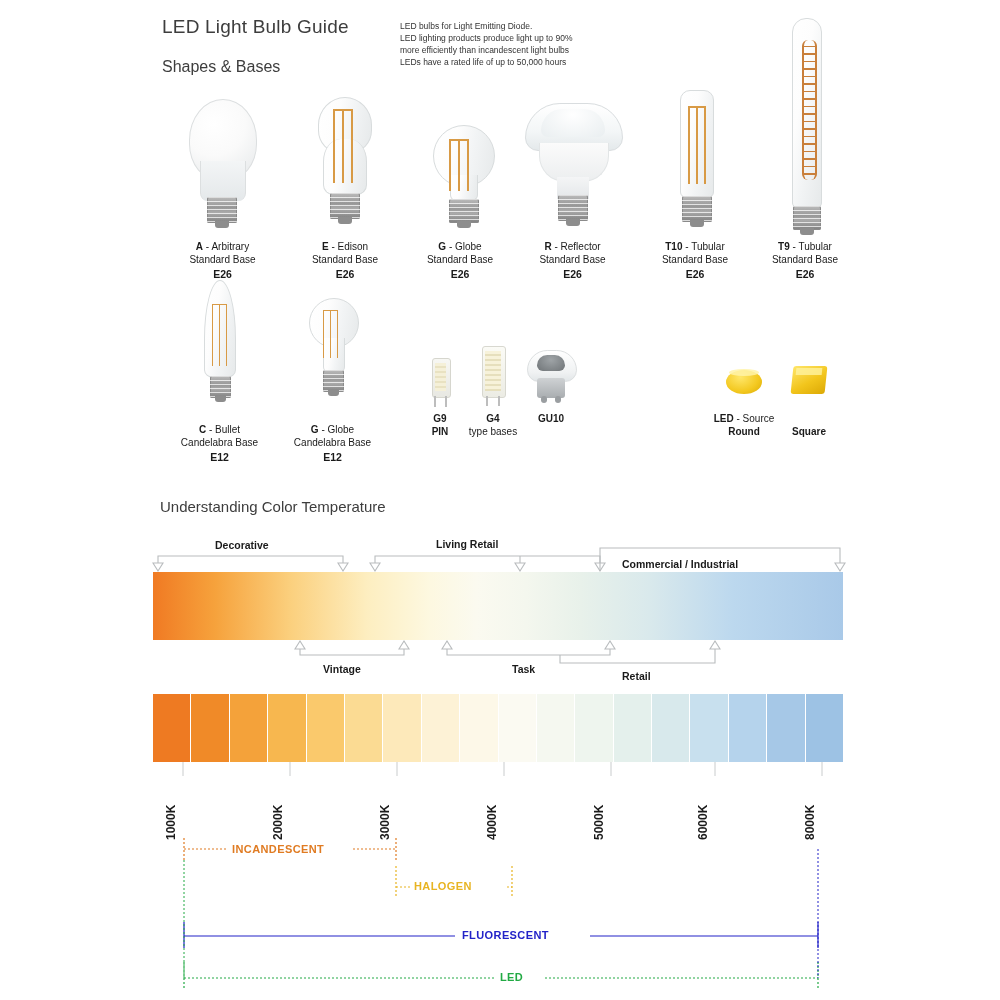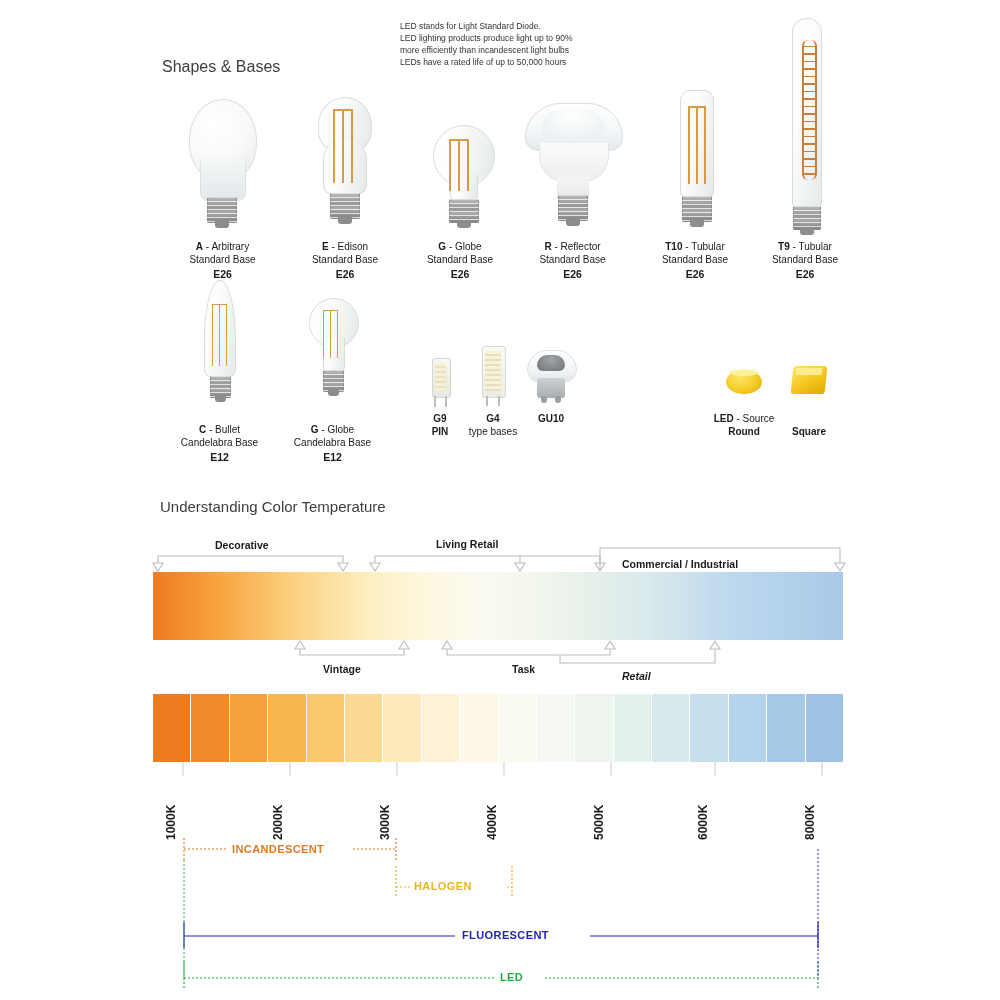--- a/index.html
+++ b/index.html
@@ -88,23 +88,24 @@
     position:absolute;font-size:11px;font-weight:bold;white-space:nowrap;letter-spacing:.4px;
   }
 
   svg.overlay{position:absolute;left:0;top:0;width:1000px;height:1000px;pointer-events:none;}
 </style>
 </head>
 <body>
 
 <div class="page">
 
+  <div class="title">LED Light Bulb Guide</div>
   <div class="subtitle">Shapes &amp; Bases</div>
   <div class="blurb">
-    <div>LED stands for Light Standard Diode.</div>
+    <div>LED bulbs for Light Emitting Diode.</div>
     <div>LED lighting products produce light up to 90%</div>
     <div>more efficiently than incandescent light bulbs</div>
     <div>LEDs have a rated life of up to 50,000 hours</div>
   </div>
 
   <div class="bulb-cell" style="left:155px;top:95px;width:135px;">
     <div class="bulb-art" style="width:135px;height:145px;">
       <div style="position:absolute;left:34px;top:4px;width:66px;height:80px;border-radius:50% 50% 45% 45%;background:radial-gradient(circle at 36% 30%,#ffffff 0%,#fafafa 45%,#eceeef 80%,#dfe3e4 100%);border:1px solid #dcdfe0;"></div>
       <div style="position:absolute;left:45px;top:66px;width:44px;height:40px;background:linear-gradient(180deg,#f3f5f6,#e4e8ea);border-left:1px solid #dcdfe0;border-right:1px solid #dcdfe0;border-radius:0 0 8px 8px;"></div>
       <div class="screwbase" style="left:52px;top:102px;width:30px;height:26px;"></div>
@@ -373,21 +374,21 @@
       <path d="M818,849 L818,978" stroke="#2222c8" stroke-width="1" stroke-dasharray="2 2"></path>
     </g>
   </svg>
 
   <div class="brace-label" style="left:215px;top:539px;">Decorative</div>
   <div class="brace-label" style="left:436px;top:538px;">Living Retail</div>
   <div class="brace-label" style="left:622px;top:529px;margin-top:29px;">Commercial / Industrial</div>
 
   <div class="brace-label" style="left:323px;top:663px;">Vintage</div>
   <div class="brace-label" style="left:512px;top:663px;">Task</div>
-  <div class="brace-label" style="left:622px;top:670px;font-style:italic;">Retail</div>
+  <div class="brace-label" style="left:622px;top:670px;">Retail</div>
 
   <div class="kelvin" style="left:178px;top:826px;">1000K</div>
   <div class="kelvin" style="left:285px;top:826px;">2000K</div>
   <div class="kelvin" style="left:392px;top:826px;">3000K</div>
   <div class="kelvin" style="left:499px;top:826px;">4000K</div>
   <div class="kelvin" style="left:606px;top:826px;">5000K</div>
   <div class="kelvin" style="left:710px;top:826px;">6000K</div>
   <div class="kelvin" style="left:817px;top:826px;">8000K</div>
 
   <div class="tech-label" style="left:232px;top:843px;color:#e07b22;">INCANDESCENT</div>

